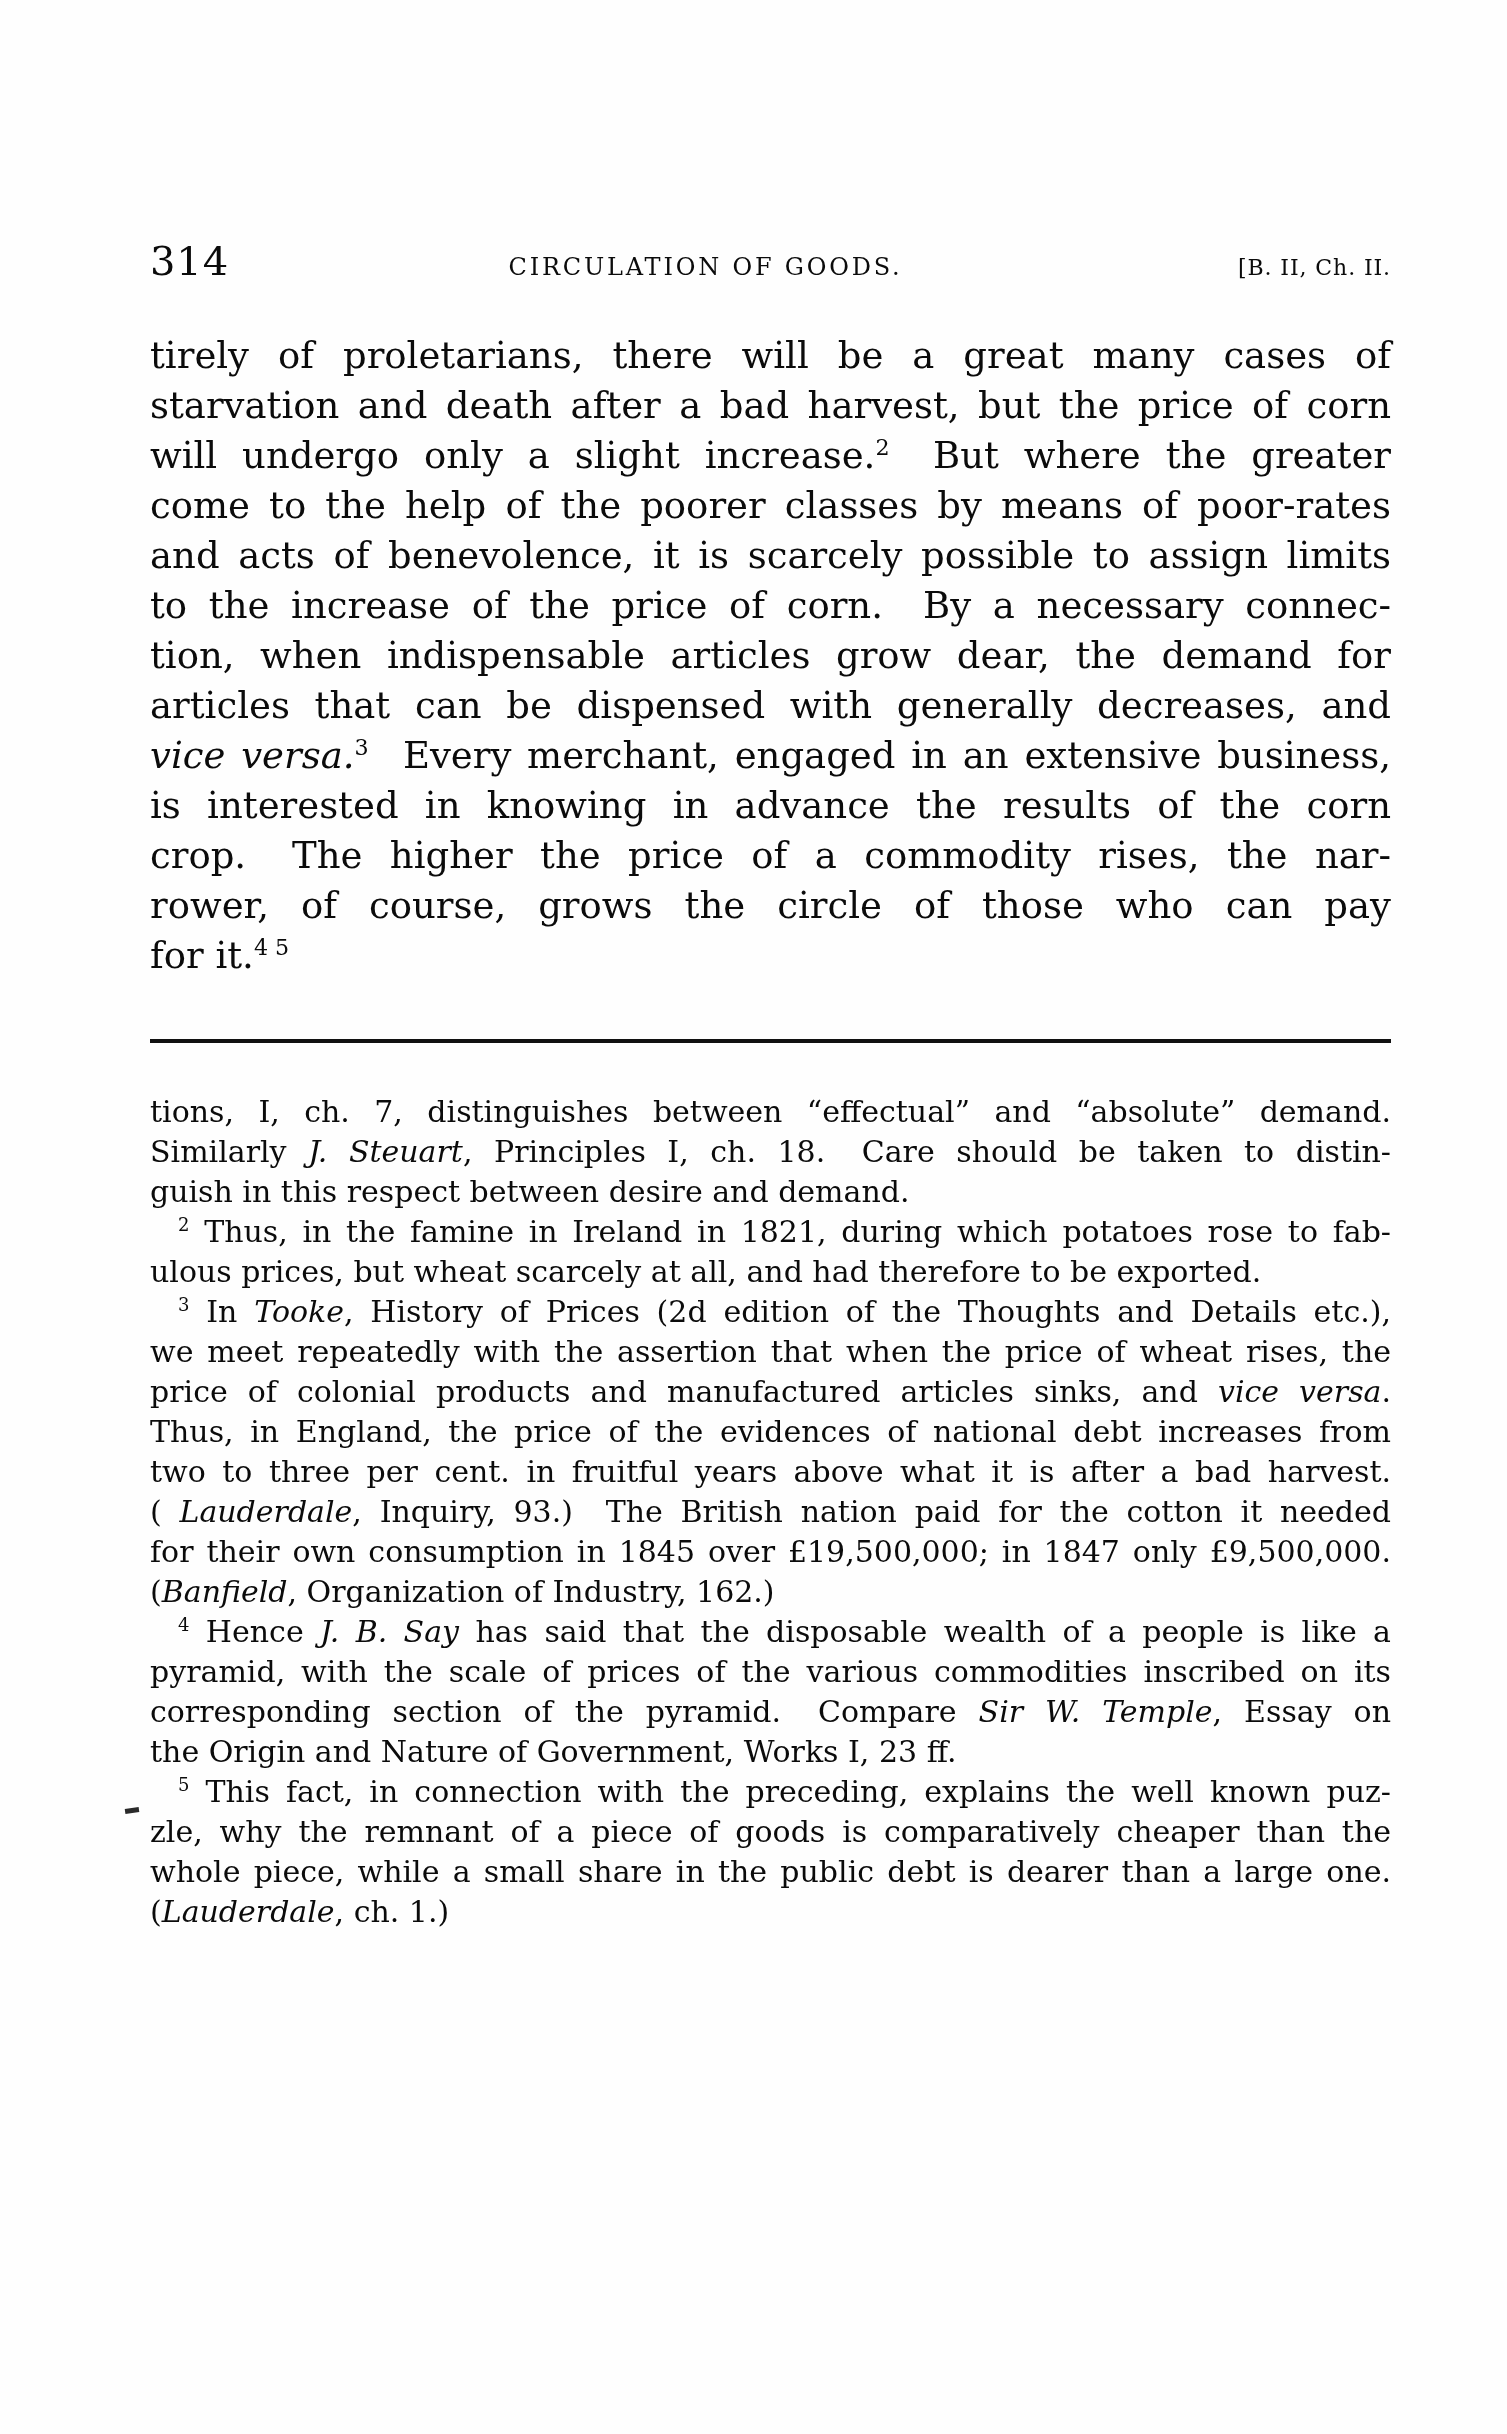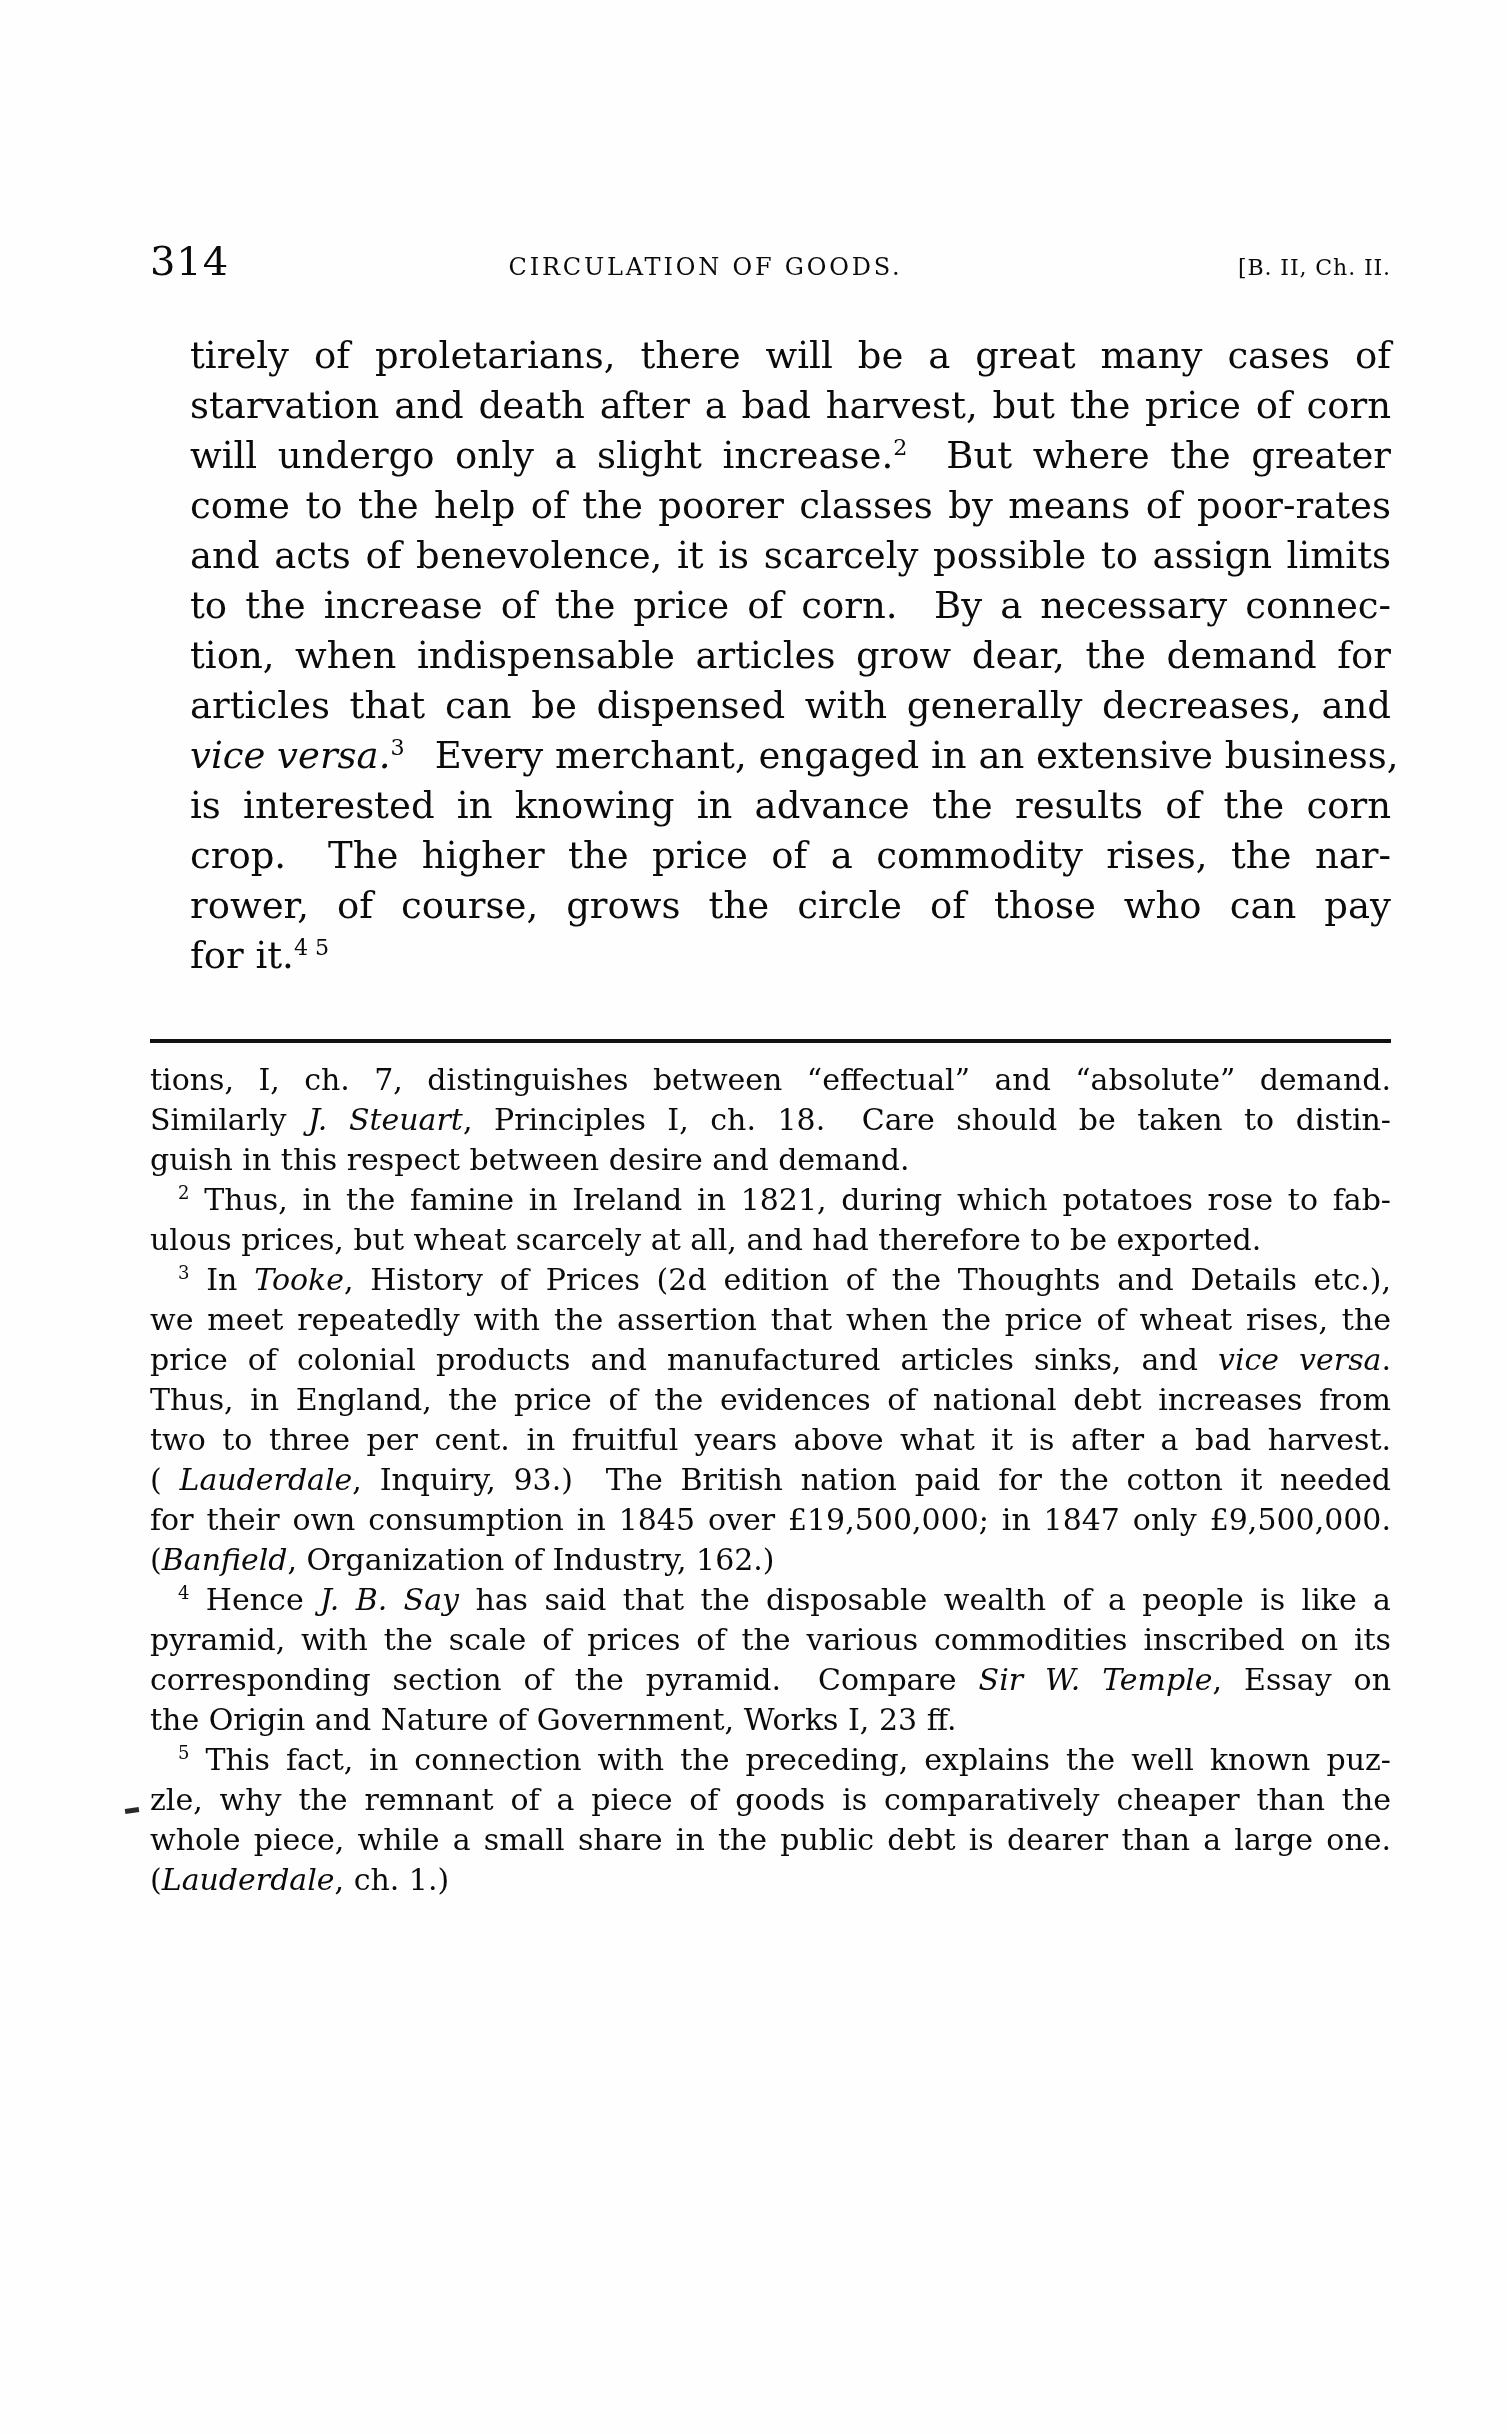--- a/index.html
+++ b/index.html
@@ -48,21 +48,20 @@
     width: 1241px;
   }
   .bline {
     font-size: 37px;
     line-height: 50px;
     height: 50px;
     white-space: nowrap;
     text-align: justify;
     text-align-last: justify;
     overflow: visible;
-    margin-left: 40px;
   }
   .bline.end {
     text-align-last: left;
   }
   .bline sup, .fline sup {
     font-size: 60%;
     vertical-align: super;
     line-height: 0;
   }
   
@@ -70,21 +69,21 @@
     position: absolute;
     top: 1039px;
     left: 150px;
     width: 1241px;
     height: 3.8px;
     background: #111;
   }
   
   .footnote-block {
     position: absolute;
-    top: 1060px;
+    top: 1092px;
     left: 150px;
     width: 1241px;
   }
   .fline {
     font-size: 30px;
     line-height: 40px;
     height: 40px;
     white-space: nowrap;
     text-align: justify;
     text-align-last: justify;

